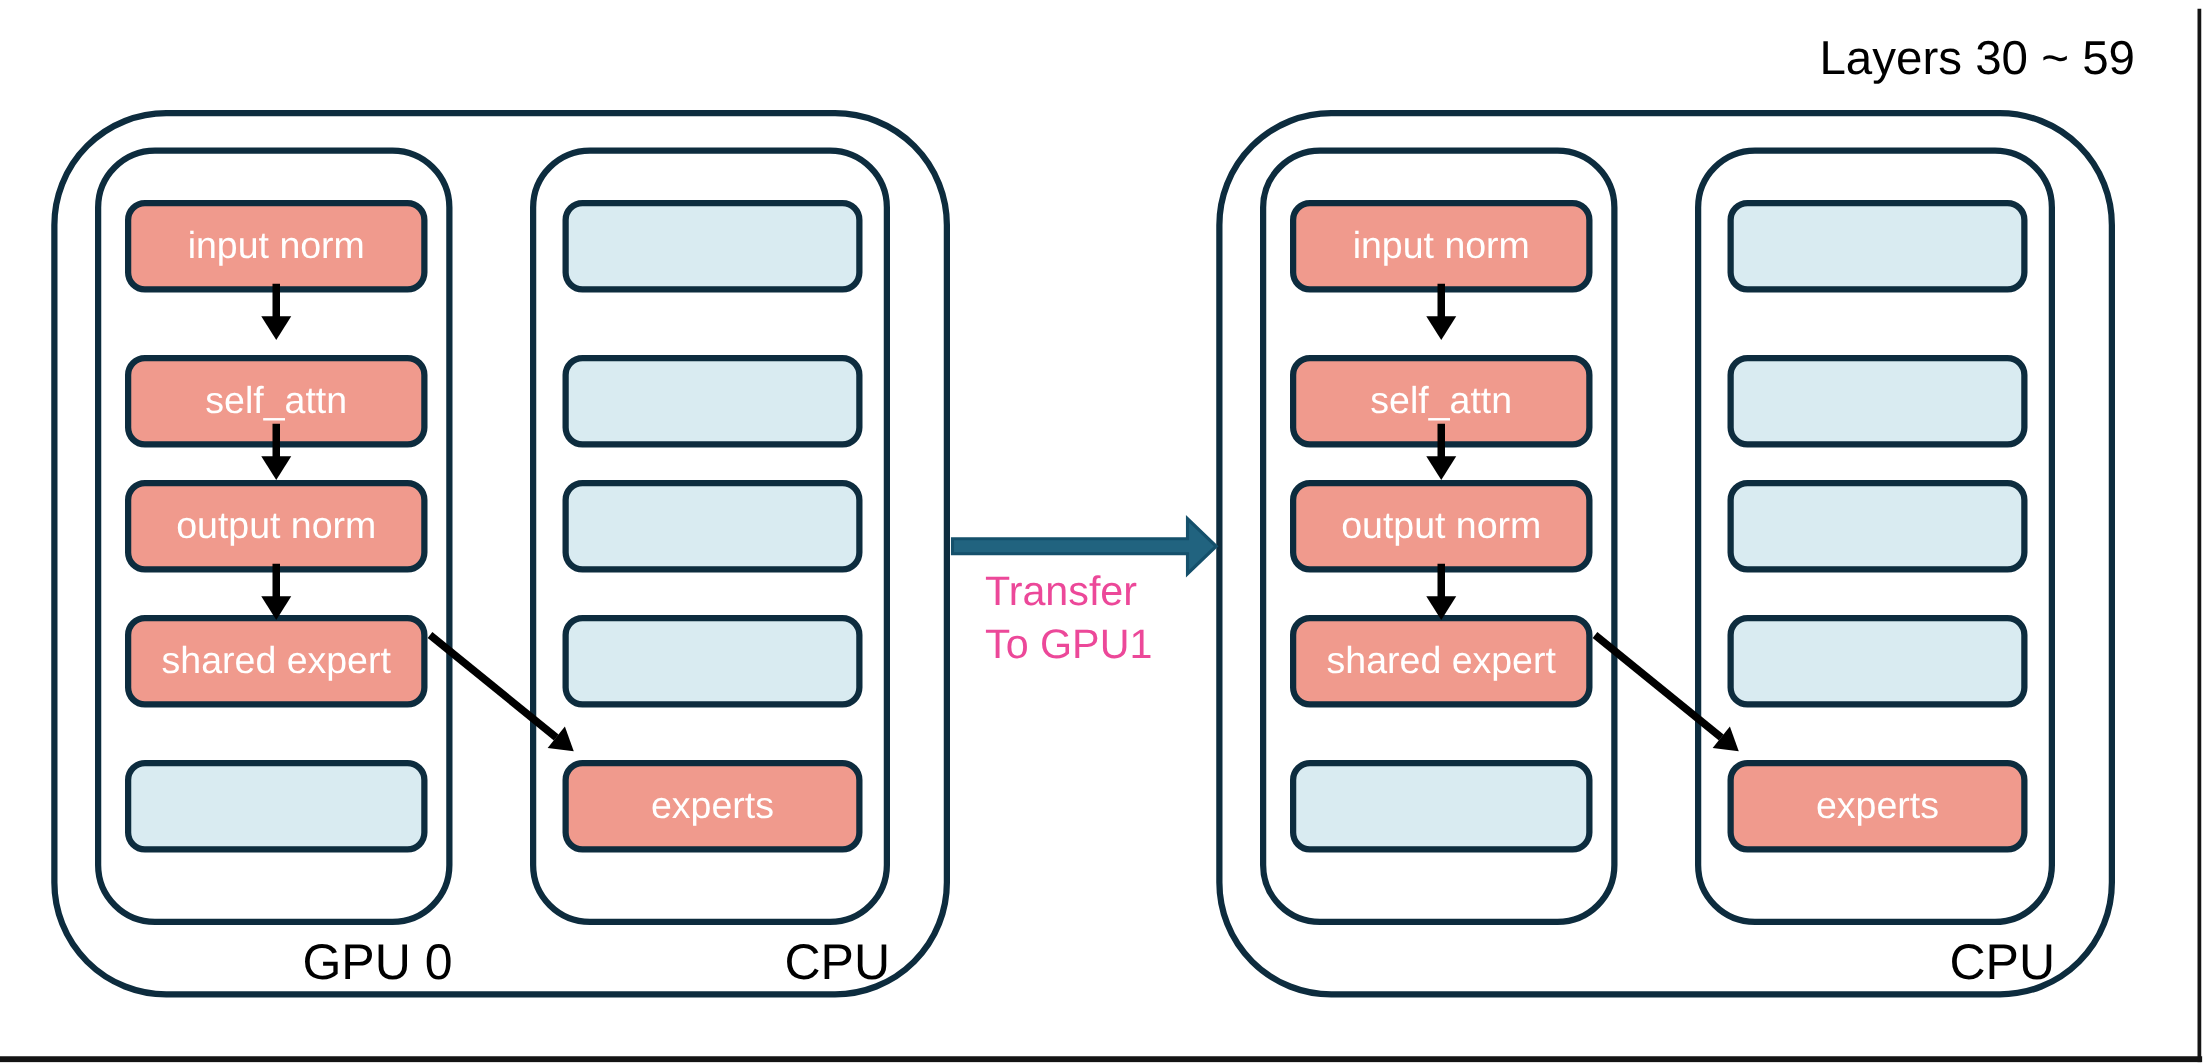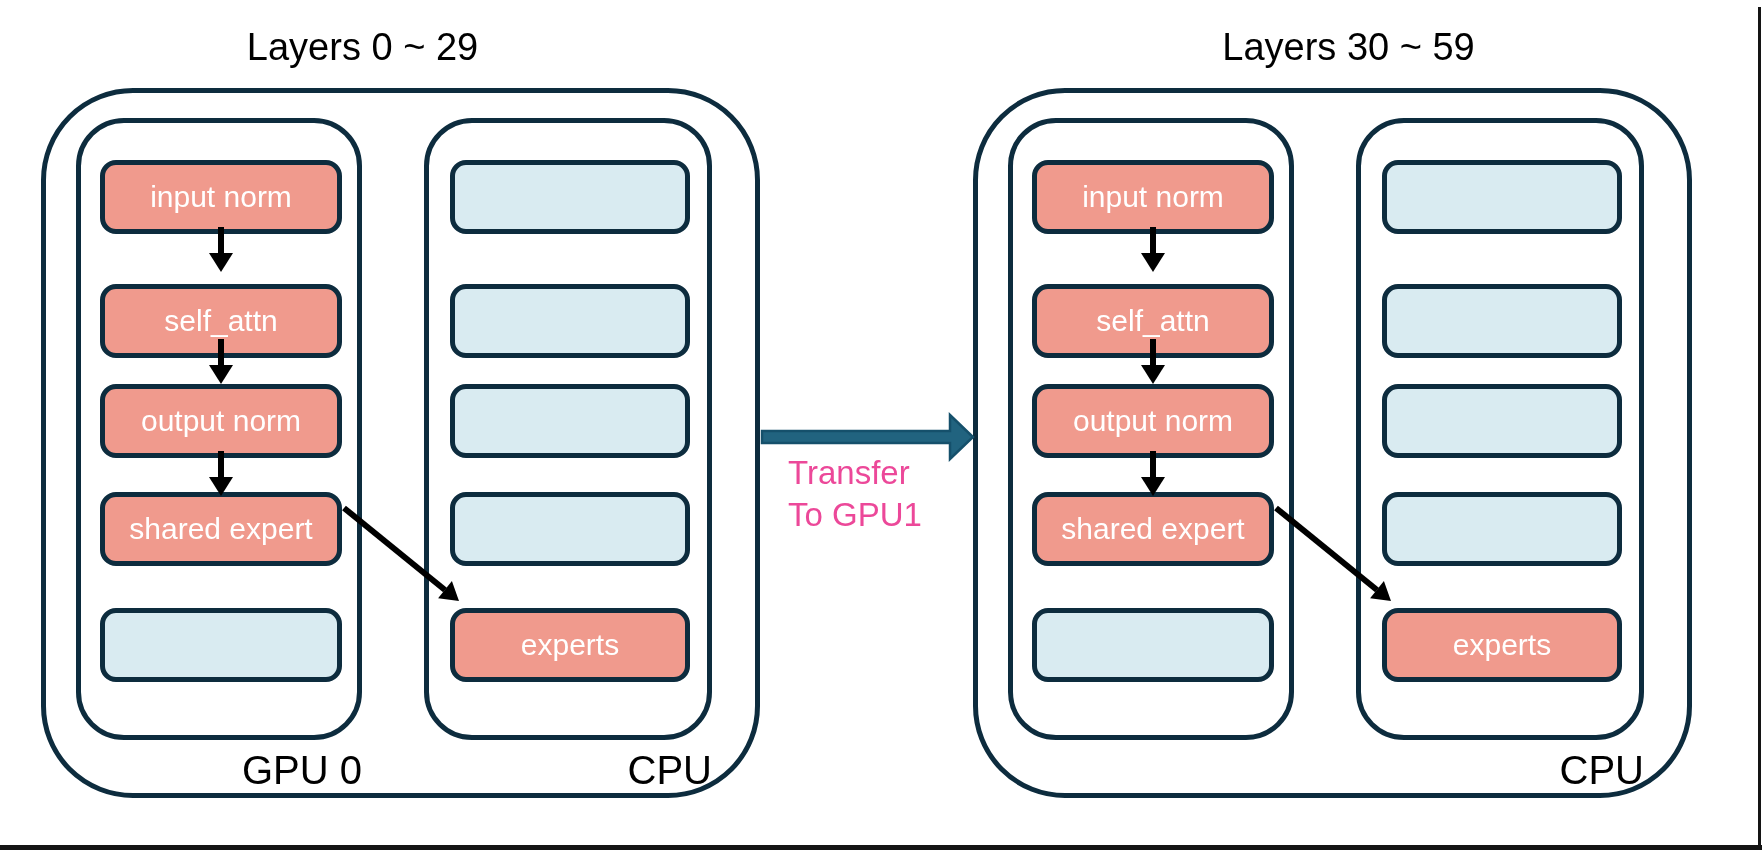--- a/index.html
+++ b/index.html
@@ -13,21 +13,21 @@
   body{font-family:"Liberation Sans",sans-serif;}
   .canvas{position:relative;width:1762px;height:850px;background:#ffffff;overflow:hidden;}
 
   .group{position:absolute;top:0;width:719px;height:850px;}
   .group.g0{left:41px;}
   .group.g1{left:973px;}
 
   .group-title{position:absolute;top:26px;left:0;width:100%;text-align:center;
     font-size:38px;color:#000;white-space:nowrap;}
   .g0 .group-title{transform:translateX(-38px);}
-  .g1 .group-title{transform:translateX(16px);}
+  .g1 .group-title{transform:translateX(16px);text-align:right;}
 
   .outer{position:absolute;left:0;top:88px;width:719px;height:710px;box-sizing:border-box;
     border:5px solid var(--line);border-radius:92px;background:#fff;}
 
   .col{position:absolute;top:118px;height:622px;box-sizing:border-box;
     border:5px solid var(--line);border-radius:48px;background:#fff;}
   .col.gpu{left:35px;width:286px;}
   .col.cpu{left:383px;width:288px;}
 
   .box{position:absolute;height:74px;box-sizing:border-box;border:5px solid var(--line);
@@ -51,21 +51,20 @@
 
   .bottom-line{position:absolute;left:0;top:845px;width:1762px;height:5px;background:var(--frame);}
   .right-line{position:absolute;left:1758px;top:7px;width:3px;height:843px;background:var(--frame);}
 </style>
 </head>
 <body>
 
 <div class="canvas">
 
   <div class="group g0">
-    <div class="group-title">Layers 0 ~ 29</div>
     <div class="outer"></div>
 
     <div class="col gpu"></div>
     <div class="col cpu"></div>
 
     <div class="box red bg r0">input norm</div>
     <div class="box red bg r1">self_attn</div>
     <div class="box red bg r2">output norm</div>
     <div class="box red bg r3">shared expert</div>
     <div class="box blue bg r4"></div>

